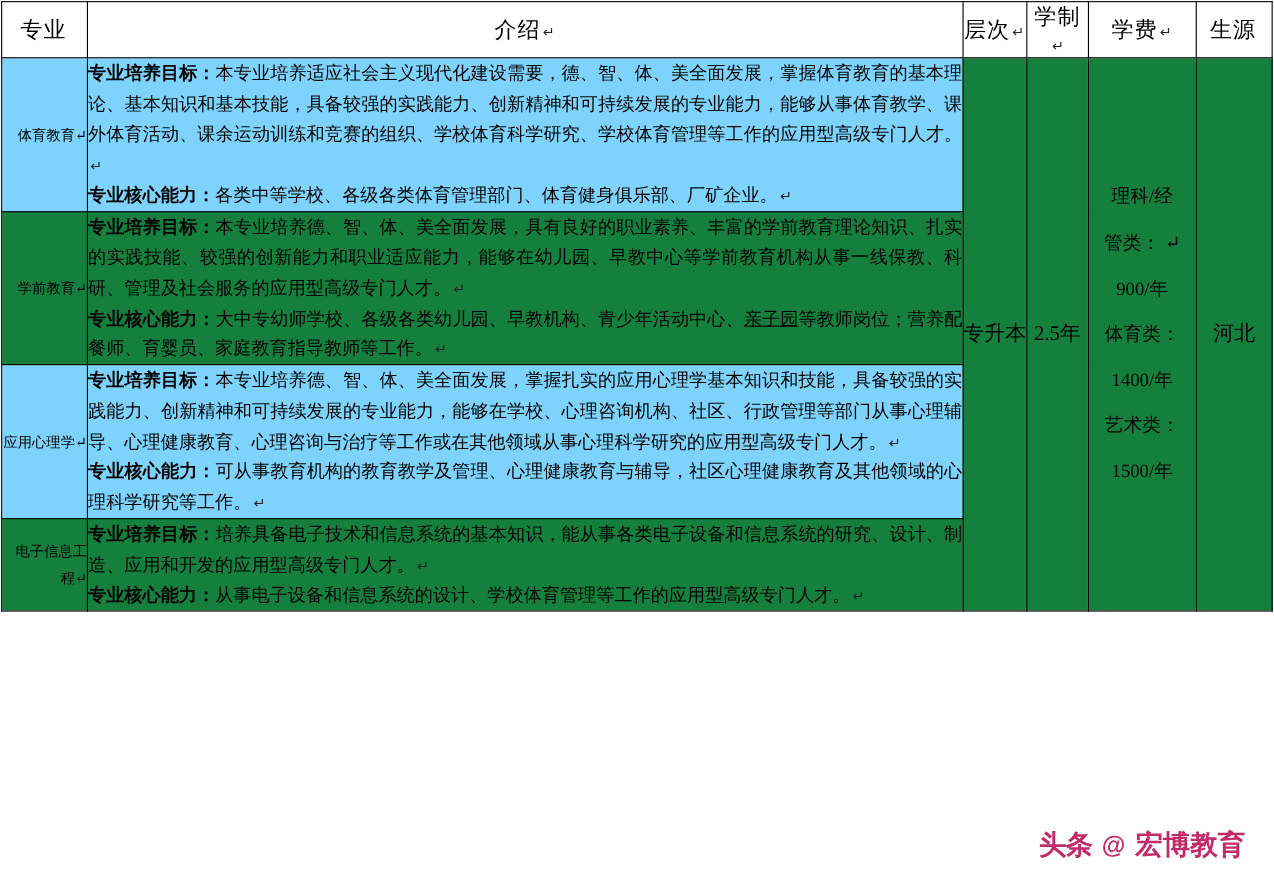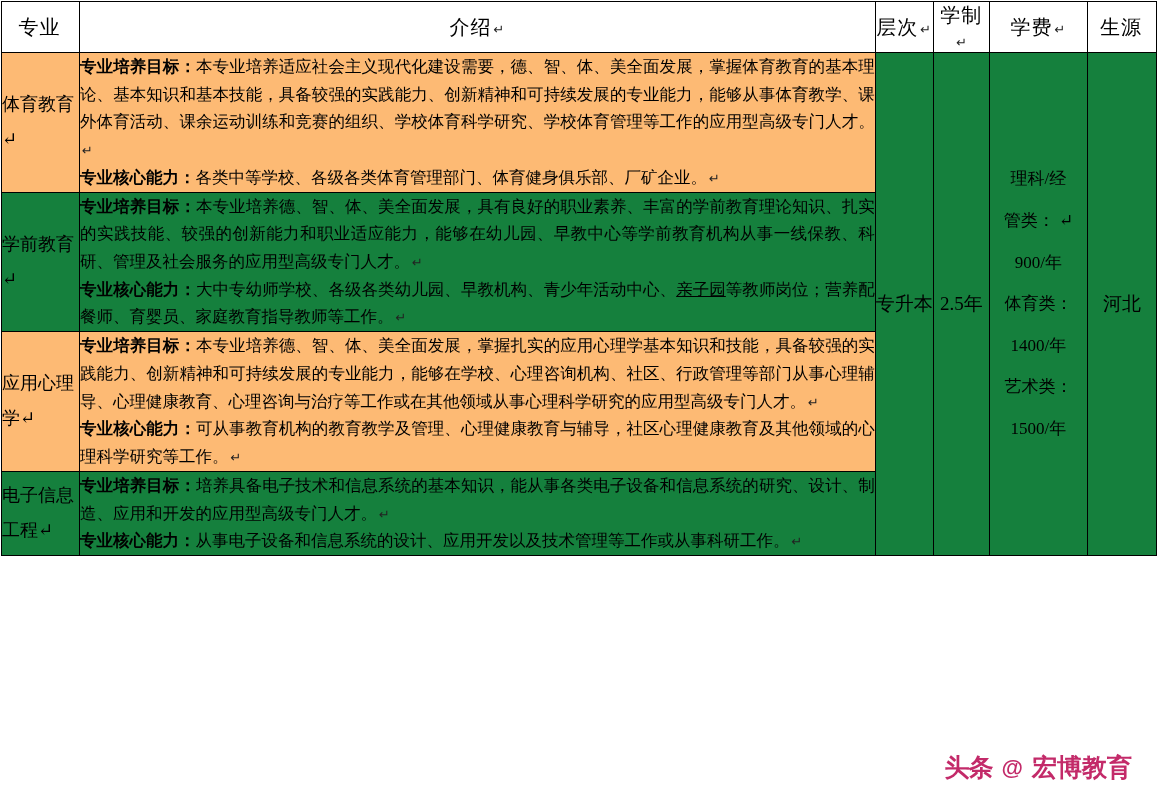--- a/index.html
+++ b/index.html
@@ -39,22 +39,22 @@
     letter-spacing: 1px;
   }
   .col-major   { width: 78px; }
   .col-intro   { width: 795px; }
   .col-level   { width: 58px; }
   .col-years   { width: 56px; }
   .col-fee     { width: 98px; }
   .col-source  { width: 69px; }
 
   .major-cell {
-    text-align: left;
-    font-size: 18px;
+    text-align: right;
+    font-size: 13px;
     line-height: 1.95;
     padding: 4px 12px;
     word-break: break-all;
   }
   .intro-cell {
     font-size: 16.5px;
     line-height: 1.68;
     padding: 8px 11px 10px 11px;
     text-align: justify;
   }
@@ -80,21 +80,21 @@
     line-height: 2.1;
     padding: 4px 6px;
   }
   .fee-cell {
     text-align: center;
     font-size: 17px;
     line-height: 2.45;
     padding: 4px 5px;
   }
   .shaded {
-    background: #fdba74;
+    background: #7dd3fc;
   }
   .plain {
     background: #15803d;
   }
   .vert {
     display: inline-block;
     text-align: center;
   }
   .watermark {
     position: absolute;
@@ -182,21 +182,21 @@
         <td class="intro-cell shaded">
           <p><span class="lead">专业培养目标：</span><span>本专业培养德、智、体、美全面发展，掌握扎实的应用心理学基本知识和技能，具备较强的实践能力、创新精神和可持续发展的专业能力，能够在学校、心理咨询机构、社区、行政管理等部门从事心理辅导、心理健康教育、心理咨询与治疗等工作或在其他领域从事心理科学研究的应用型高级专门人才。</span><span class="ret">↵</span></p>
           <p><span class="lead">专业核心能力：</span><span>可从事教育机构的教育教学及管理、心理健康教育与辅导，社区心理健康教育及其他领域的心理科学研究等工作。</span><span class="ret">↵</span></p>
         </td>
       </tr>
 
       <tr>
         <td class="major-cell plain"><span>电子信息工程↵</span></td>
         <td class="intro-cell plain">
           <p><span class="lead">专业培养目标：</span><span>培养具备电子技术和信息系统的基本知识，能从事各类电子设备和信息系统的研究、设计、制造、应用和开发的应用型高级专门人才。</span><span class="ret">↵</span></p>
-          <p><span class="lead">专业核心能力：</span><span>从事电子设备和信息系统的设计、应用开发以及技术管理等工作或从事科研工作。</span><span class="ret">↵</span></p>
+          <p><span class="lead">专业核心能力：</span><span>从事电子设备和信息系统的设计、学校体育管理等工作的应用型高级专门人才。</span><span class="ret">↵</span></p>
         </td>
       </tr>
     </tbody>
   </table>
 
   <div class="watermark">
     <span class="wm-logo">头条</span>
     <span class="wm-at">@</span>
     <span class="wm-text">宏博教育</span>
   </div>

